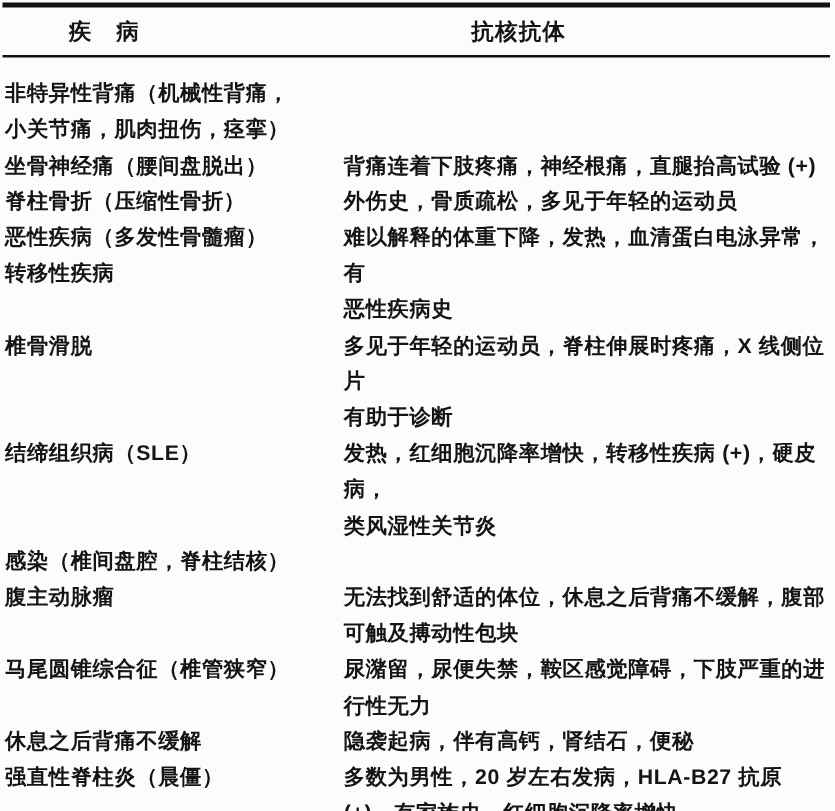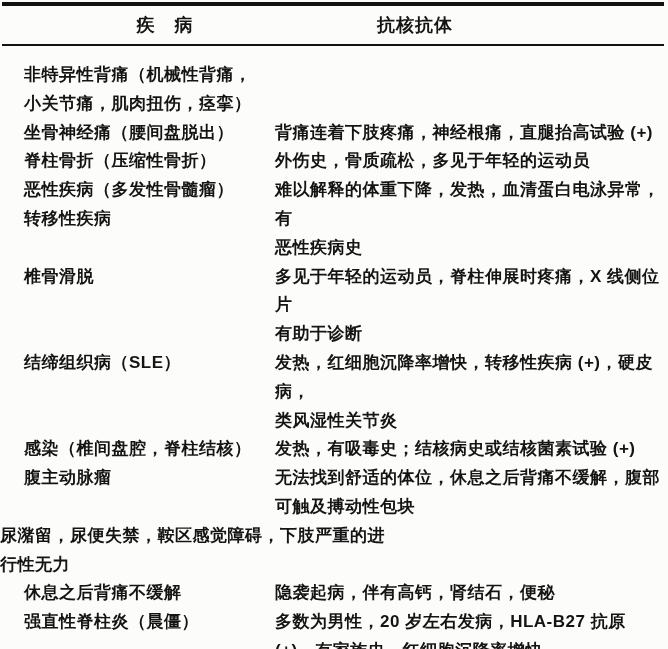--- a/index.html
+++ b/index.html
@@ -32,31 +32,30 @@
     height: 2px;
   }
   .header-row {
     display: flex;
     align-items: center;
     height: 38px;
   }
   .cell-left {
     width: 275px;
     box-sizing: border-box;
-    padding-left: 24px;
+    padding-left: 4px;
     flex: 0 0 auto;
   }
   .cell-right {
     flex: 1 1 auto;
     box-sizing: border-box;
     padding-right: 6px;
   }
   .header-row .cell-left {
     padding-left: 55px;
-    text-align: center;
   }
   .header-row .cell-right {
     padding-left: 102px;
   }
   .header-text {
     font-size: 18px;
     font-weight: bold;
     letter-spacing: 1px;
     white-space: pre;
   }
@@ -121,30 +120,30 @@
     </div>
 
     <div class="row">
       <div class="cell-left">结缔组织病（SLE）</div>
       <div class="cell-right">发热，红细胞沉降率增快，转移性疾病 (+)，硬皮病，
 类风湿性关节炎</div>
     </div>
 
     <div class="row">
       <div class="cell-left">感染（椎间盘腔，脊柱结核）</div>
-      <div class="cell-right">发热，有吸毒史；结核病史或结核菌素试验 (+)</div>
     </div>
 
     <div class="row">
       <div class="cell-left">腹主动脉瘤</div>
       <div class="cell-right">无法找到舒适的体位，休息之后背痛不缓解，腹部
 可触及搏动性包块</div>
     </div>
 
     <div class="row">
+      <div class="cell-left">马尾圆锥综合征（椎管狭窄）</div>
       <div class="cell-right">尿潴留，尿便失禁，鞍区感觉障碍，下肢严重的进
 行性无力</div>
     </div>
 
     <div class="row">
       <div class="cell-left">休息之后背痛不缓解</div>
       <div class="cell-right">隐袭起病，伴有高钙，肾结石，便秘</div>
     </div>
 
     <div class="row">

